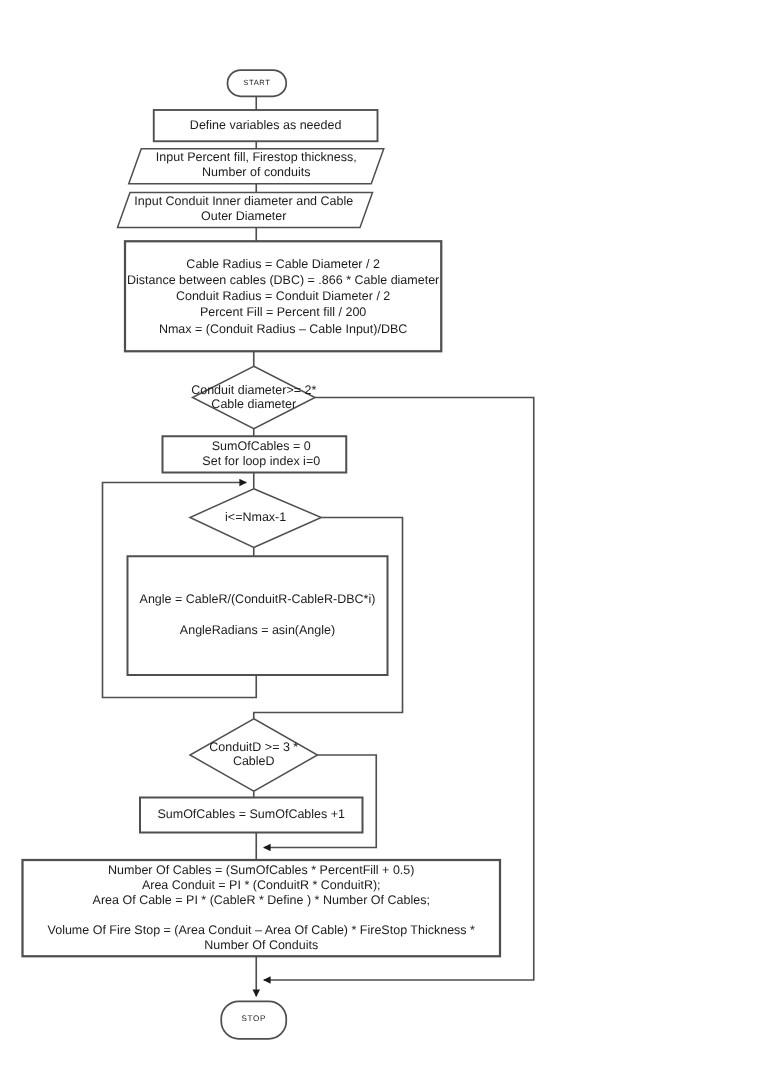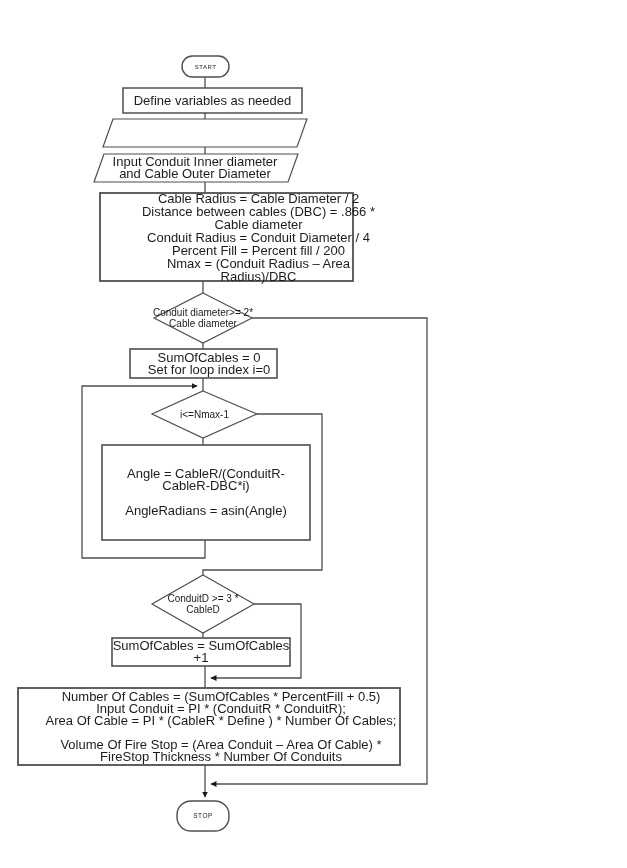--- a/index.html
+++ b/index.html
@@ -8,21 +8,21 @@
     --background:#ffffff;
   }
   html,body{margin:0;padding:0;background:var(--background);}
   .canvas{
     position:relative;width:627px;height:868px;background:var(--background);
     font-family:"Liberation Sans",sans-serif;color:var(--text);overflow:hidden;
   }
   .canvas svg{position:absolute;left:0;top:0;}
   .lbl{
     position:absolute;display:flex;flex-direction:column;align-items:center;justify-content:center;
-    text-align:center;font-size:13px;line-height:12px;color:var(--text);
+    text-align:center;font-size:10px;line-height:12px;color:var(--text);
   }
   .lbl.term{font-size:6px;letter-spacing:.5px;}
   .lbl.diamond{font-size:10px;line-height:11px;}
   .lines{display:flex;flex-direction:column;align-items:center;justify-content:center;width:100%;height:100%;}
   .lines.lh13 div{line-height:13px;}
   .gap13{margin-top:13px;}
   .gap12{margin-top:12px;}
   .pad-x{padding:0 6px;box-sizing:border-box;}
 </style>
 </head>
@@ -69,30 +69,31 @@
       <rect x="112" y="638" width="178" height="28" stroke-width="1.6"></rect>
       <rect x="18" y="688" width="382" height="77" stroke-width="1.8"></rect>
       <rect x="177" y="801" width="52" height="30" rx="14" stroke-width="1.4"></rect>
     </g>
   </svg>
 
   <div class="lbl term" style="left:182px;top:56px;width:47px;height:21px;">START</div>
 
   <div class="lbl" style="left:123px;top:88px;width:179px;height:25px;">Define variables as needed</div>
 
+  <div class="lbl pad-x" style="left:110px;top:119px;width:190px;height:28px;">Input Percent fill, Firestop thickness, Number of conduits</div>
 
   <div class="lbl pad-x" style="left:100px;top:154px;width:190px;height:28px;">Input Conduit Inner diameter and Cable Outer Diameter</div>
 
-  <div class="lbl" style="left:100px;top:193px;width:253px;height:88px;padding-left:32px;">
+  <div class="lbl" style="left:100px;top:193px;width:253px;height:88px;">
     <div class="lines lh13">
       <div>Cable Radius = Cable Diameter / 2</div>
       <div>Distance between cables (DBC) = .866 * Cable diameter</div>
-      <div>Conduit Radius = Conduit Diameter / 4</div>
+      <div>Conduit Radius = Conduit Diameter / 2</div>
       <div>Percent Fill = Percent fill / 200</div>
-      <div>Nmax = (Conduit Radius – Area Radius)/DBC</div>
+      <div>Nmax = (Conduit Radius – Cable Input)/DBC</div>
     </div>
   </div>
 
   <div class="lbl diamond" style="left:150px;top:300px;width:106px;height:36px;">
     <div>Conduit diameter&gt;= 2*</div>
     <div>Cable diameter</div>
   </div>
 
   <div class="lbl" style="left:130px;top:349px;width:158px;height:29px;">
     <div>SumOfCables = 0</div>
@@ -105,24 +106,24 @@
     <div class="lines pad-x">
       <div>Angle = CableR/(ConduitR-CableR-DBC*i)</div>
       <div class="gap13">AngleRadians = asin(Angle)</div>
     </div>
   </div>
 
   <div class="lbl diamond" style="left:151px;top:590px;width:104px;height:28px;">ConduitD &gt;= 3 * CableD</div>
 
   <div class="lbl" style="left:112px;top:638px;width:178px;height:28px;">SumOfCables = SumOfCables +1</div>
 
-  <div class="lbl" style="left:18px;top:688px;width:382px;height:77px;padding-left:12px;">
+  <div class="lbl" style="left:18px;top:688px;width:382px;height:77px;">
     <div class="lines pad-x">
       <div>Number Of Cables = (SumOfCables * PercentFill + 0.5)</div>
-      <div>Input Conduit = PI * (ConduitR * ConduitR);</div>
+      <div>Area Conduit = PI * (ConduitR * ConduitR);</div>
       <div>Area Of Cable = PI * (CableR * Define ) * Number Of Cables;</div>
       <div class="gap12">Volume Of Fire Stop = (Area Conduit – Area Of Cable) * FireStop Thickness * Number Of Conduits</div>
     </div>
   </div>
 
   <div class="lbl term" style="left:177px;top:801px;width:52px;height:30px;font-size:6.5px;">STOP</div>
 
 </div>
 
 </body></html>

